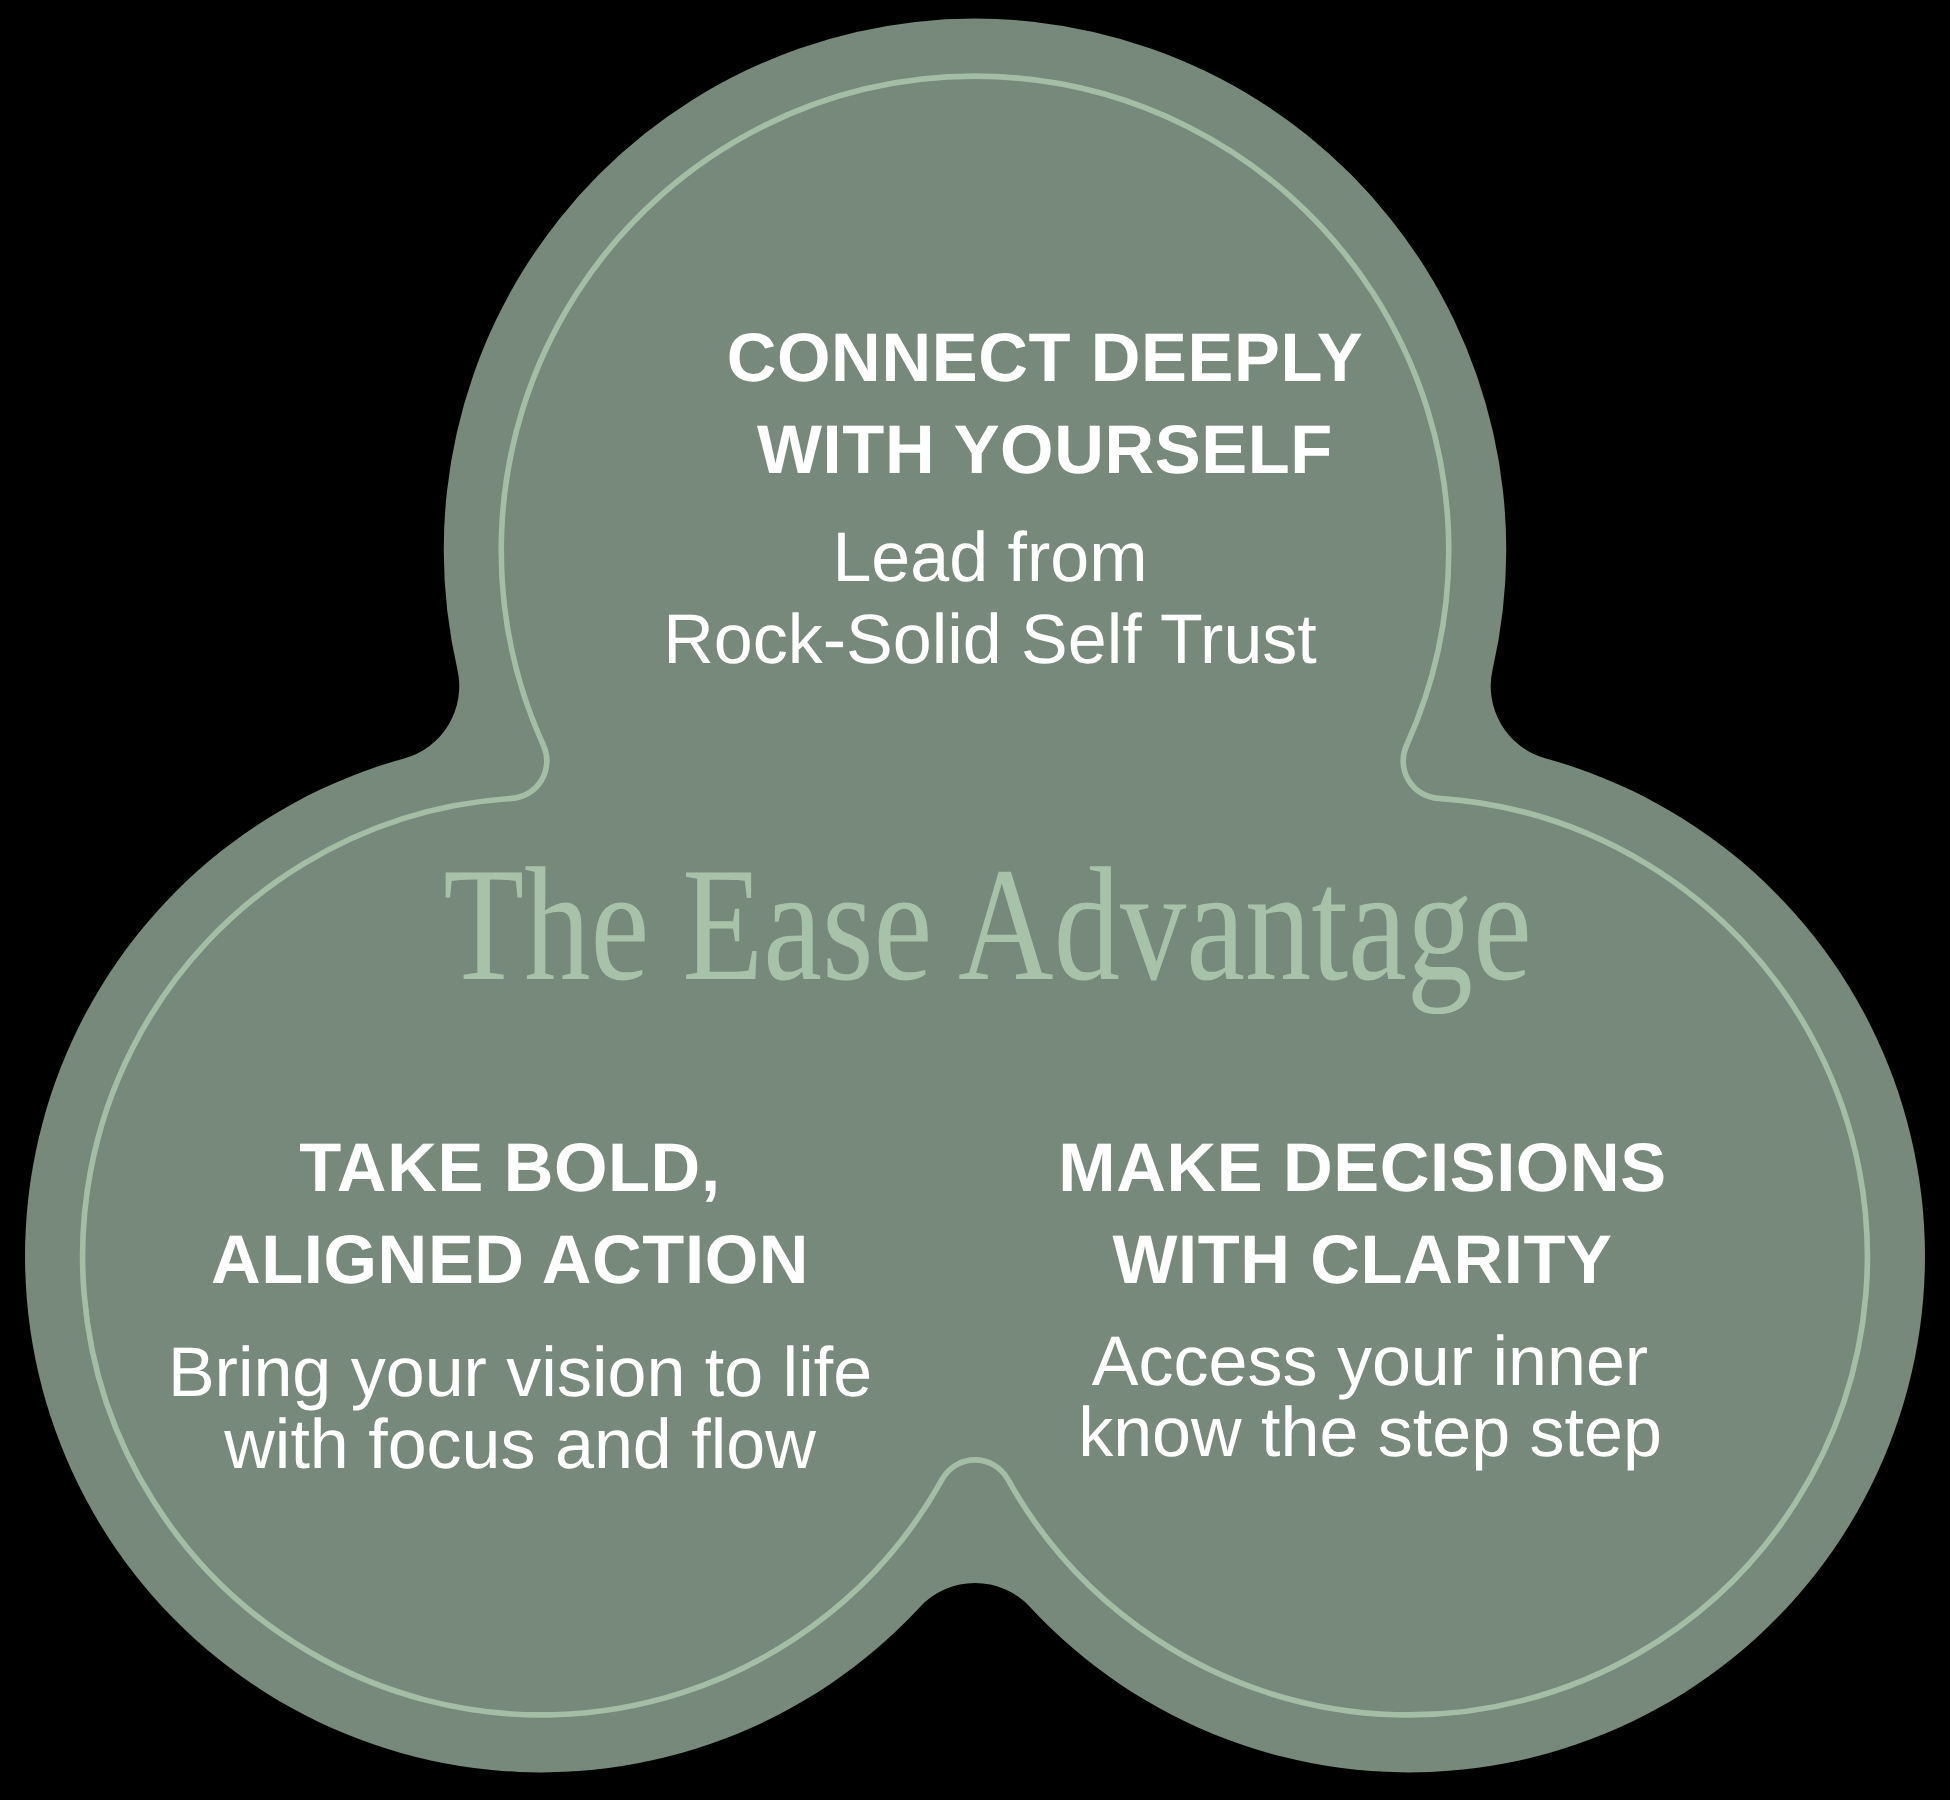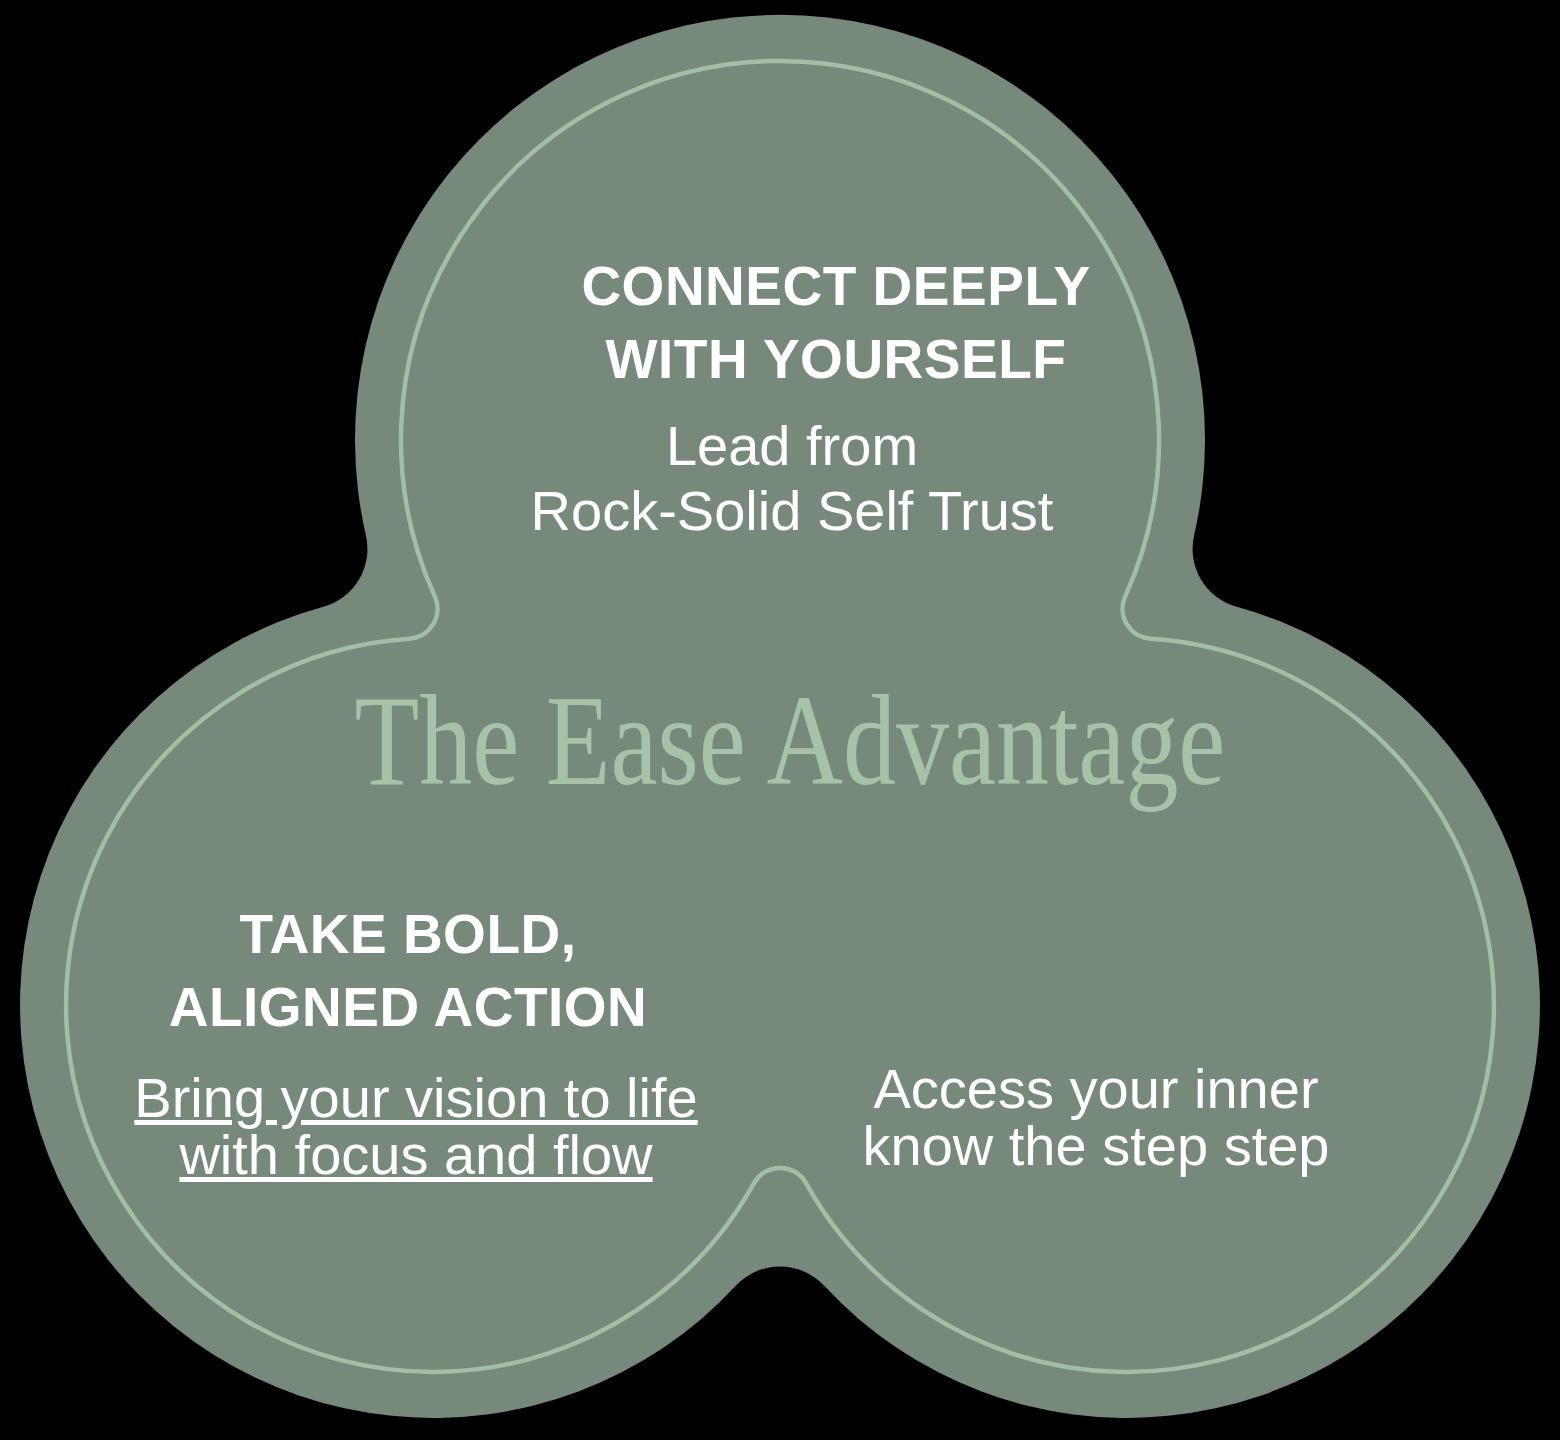--- a/index.html
+++ b/index.html
@@ -51,21 +51,21 @@
     font-size:130px;
     line-height:140px;
     color:var(--accent-light,#A8C2A9);
     white-space:nowrap;
     transform:translateX(-50%) scaleX(0.815);
     transform-origin:center top;
   }
   .heading-top{top:250px;left:836px;}
   .heading-left{top:898px;left:408px;}
   .heading-right{top:898px;left:1090px;}
-  .body-left{top:1069px;left:416px;text-decoration:underline;}
+  .body-left{top:1069px;left:416px;}
   .body-right{top:1060px;left:1096px;text-align:center;}
 </style>
 </head>
 <body>
 
 <div class="stage">
 
   <svg class="trefoil" width="1560" height="1440" viewBox="0 0 1560 1440" aria-hidden="true">
 
     <path class="shape-fill" d="
@@ -102,18 +102,22 @@
 
   <div class="txt heading heading-left">
     <div>TAKE BOLD,</div>
     <div>ALIGNED ACTION</div>
   </div>
   <div class="txt body-copy body-bottom body-left">
     <div>Bring your vision to life</div>
     <div>with focus and flow</div>
   </div>
 
+  <div class="txt heading heading-right">
+    <div>MAKE DECISIONS</div>
+    <div>WITH CLARITY</div>
+  </div>
   <div class="txt body-copy body-bottom body-right">
     <div>Access your inner</div>
     <div>know the step step</div>
   </div>
 
 </div>
 
 </body></html>

